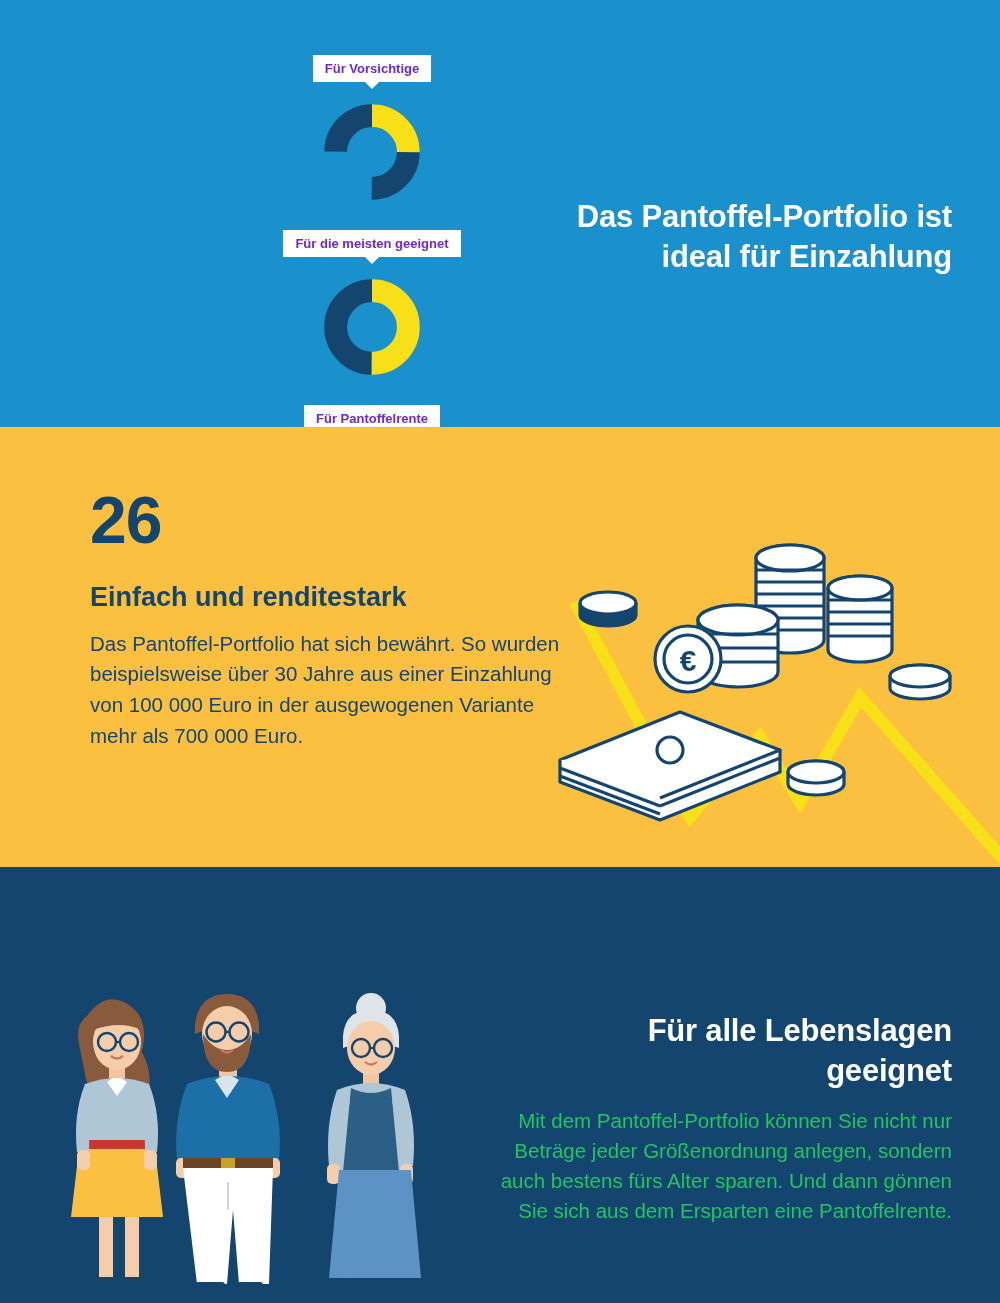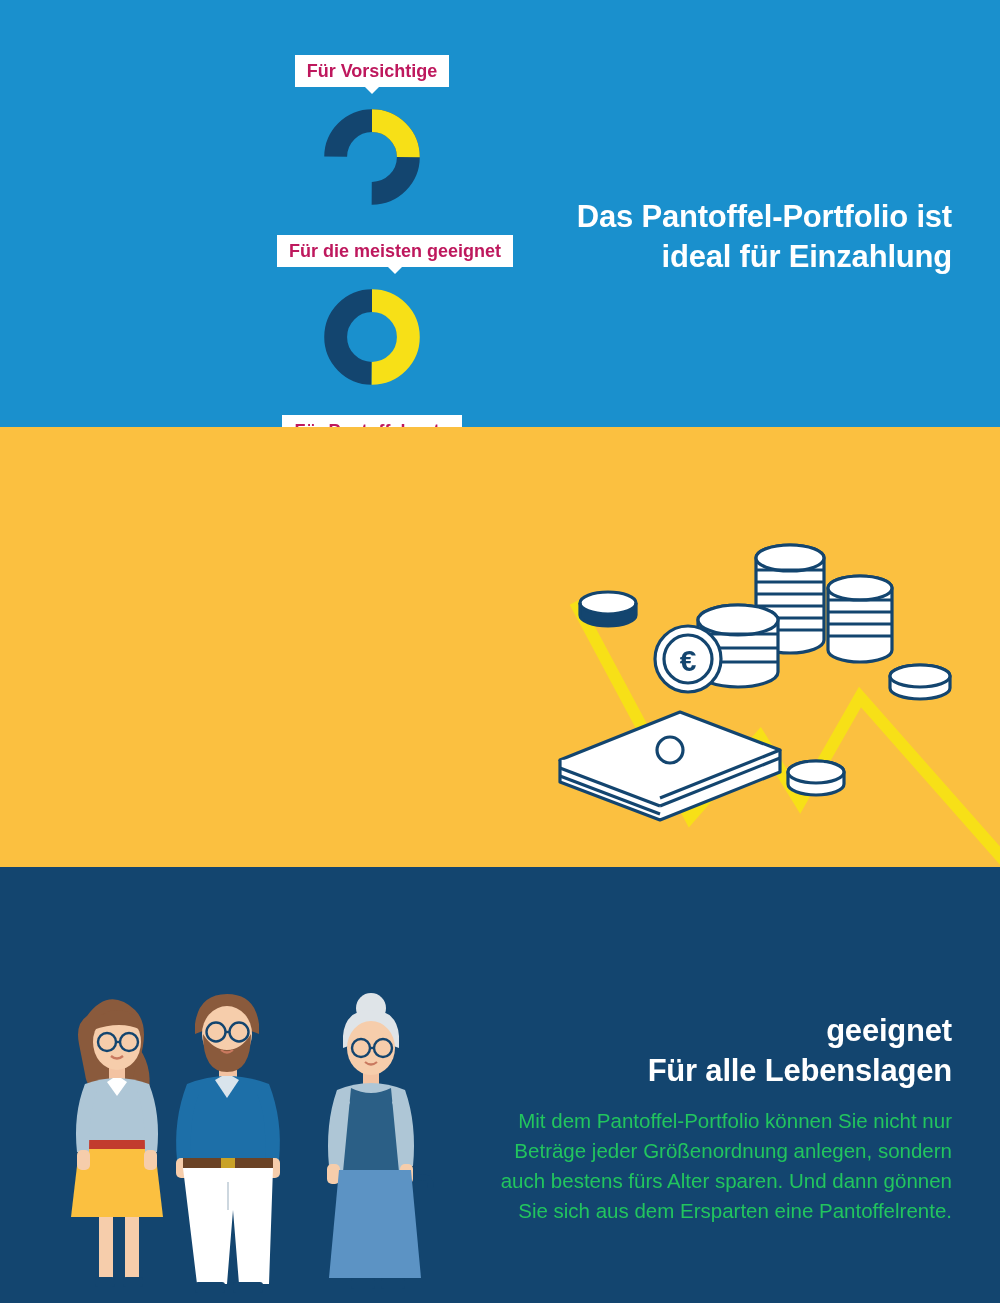--- a/index.html
+++ b/index.html
@@ -121,22 +121,22 @@
   .donut-col {
     position: absolute;
     left: 277px;
     top: 55px;
     width: 190px;
   }
   .tag {
     position: relative;
     display: inline-block;
     background: #ffffff;
-    color: #be185d;
-    font-size: 18px;
+    color: #6d28d9;
+    font-size: 13px;
     font-weight: bold;
     padding: 7px 12px 7px 12px;
     white-space: nowrap;
     line-height: 1;
   }
   .tag::after {
     content: "";
     position: absolute;
     left: 50%;
     bottom: -7px;
@@ -221,20 +221,25 @@
       <div class="headline p1-head">ideal für Einzahlung</div>
     </div>
   </div>
 
   <div class="panel panel-yellow">
 
     <svg style="position:absolute; left:0; top:0;" width="1000" height="440" aria-hidden="true">
       <polyline points="575,425 690,640 760,560 800,625 860,520 1010,690" fill="none" stroke="#f7e017" stroke-width="12" transform="translate(0,-250)"></polyline>
     </svg>
 
+    <div class="p2-text">
+      <div class="big-number">26</div>
+      <div class="p2-head">Einfach und renditestark</div>
+      <div class="body-copy p2-body">Das Pantoffel-Portfolio hat sich bewährt. So wurden beispielsweise über 30 Jahre aus einer Einzahlung von 100 000 Euro in der ausgewogenen Variante mehr als 700 000 Euro.</div>
+    </div>
 
     <div class="money-ill">
       <svg width="420" height="290" viewBox="0 0 420 290" aria-hidden="true">
         <g stroke="#13456f" stroke-width="3.2" fill="#ffffff" stroke-linejoin="round">
 
           <g>
             <path d="M10 93 a28 11 0 0 0 56 0 v-12 a28 11 0 0 1 -56 0 z" fill="#13456f" stroke="none"></path>
             <ellipse cx="38" cy="81" rx="28" ry="11" fill="#ffffff"></ellipse>
             <path d="M10 81 v12 a28 11 0 0 0 56 0 v-12" fill="none"></path>
           </g>
@@ -404,19 +409,19 @@
           <rect x="326" y="306" width="24" height="11" rx="3" fill="#13456f"></rect>
 
           <g>
             <path d="M362 206 q14 -4 14 10 l0 104" fill="none" stroke="#13456f" stroke-width="6"></path>
           </g>
         </g>
       </svg>
     </div>
 
     <div class="text-right p3-text">
+      <div class="headline p3-head">Für alle Lebenslagen</div>
       <div class="headline p3-head">geeignet</div>
-      <div class="headline p3-head">Für alle Lebenslagen</div>
       <div class="body-copy p3-body">Mit dem Pantoffel-Portfolio können Sie nicht nur Beträge jeder Größenordnung anlegen, sondern auch bestens fürs Alter sparen. Und dann gönnen Sie sich aus dem Ersparten eine Pantoffelrente.</div>
     </div>
   </div>
 
 </div>
 
 </body></html>

